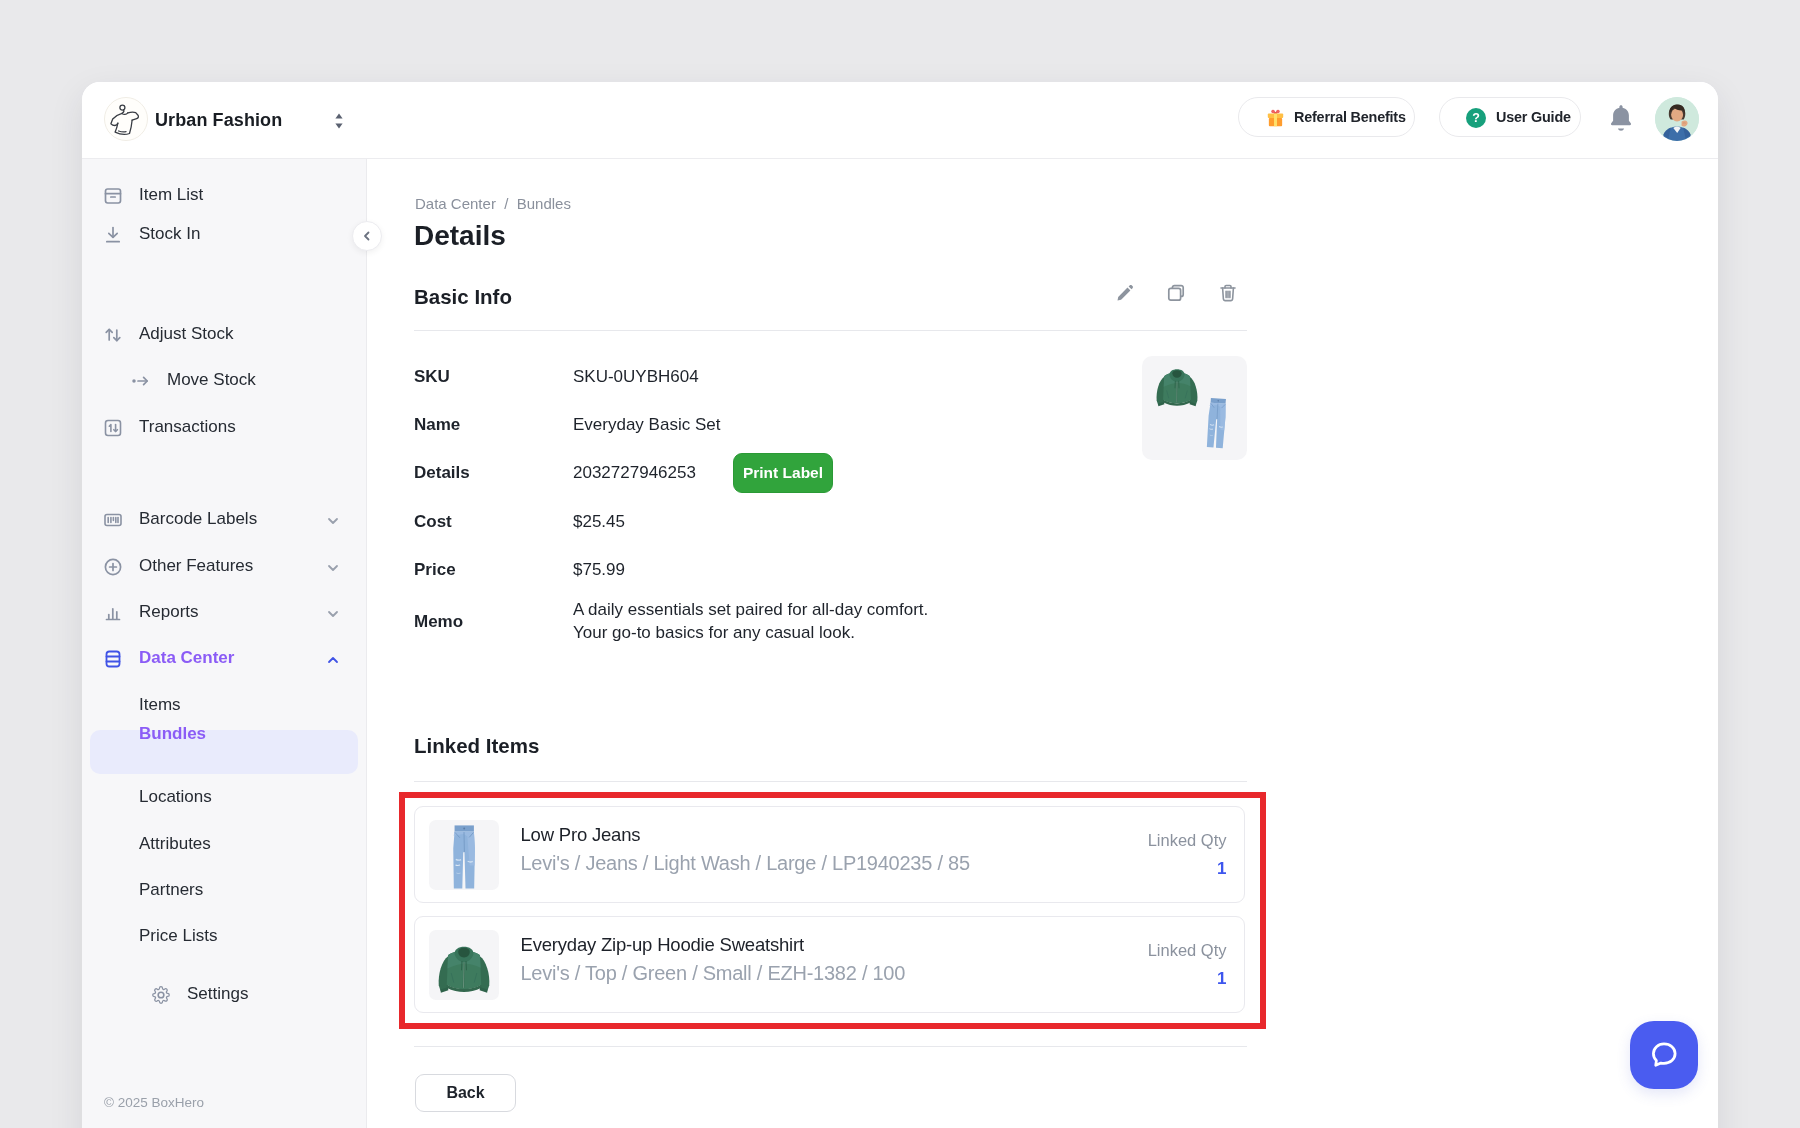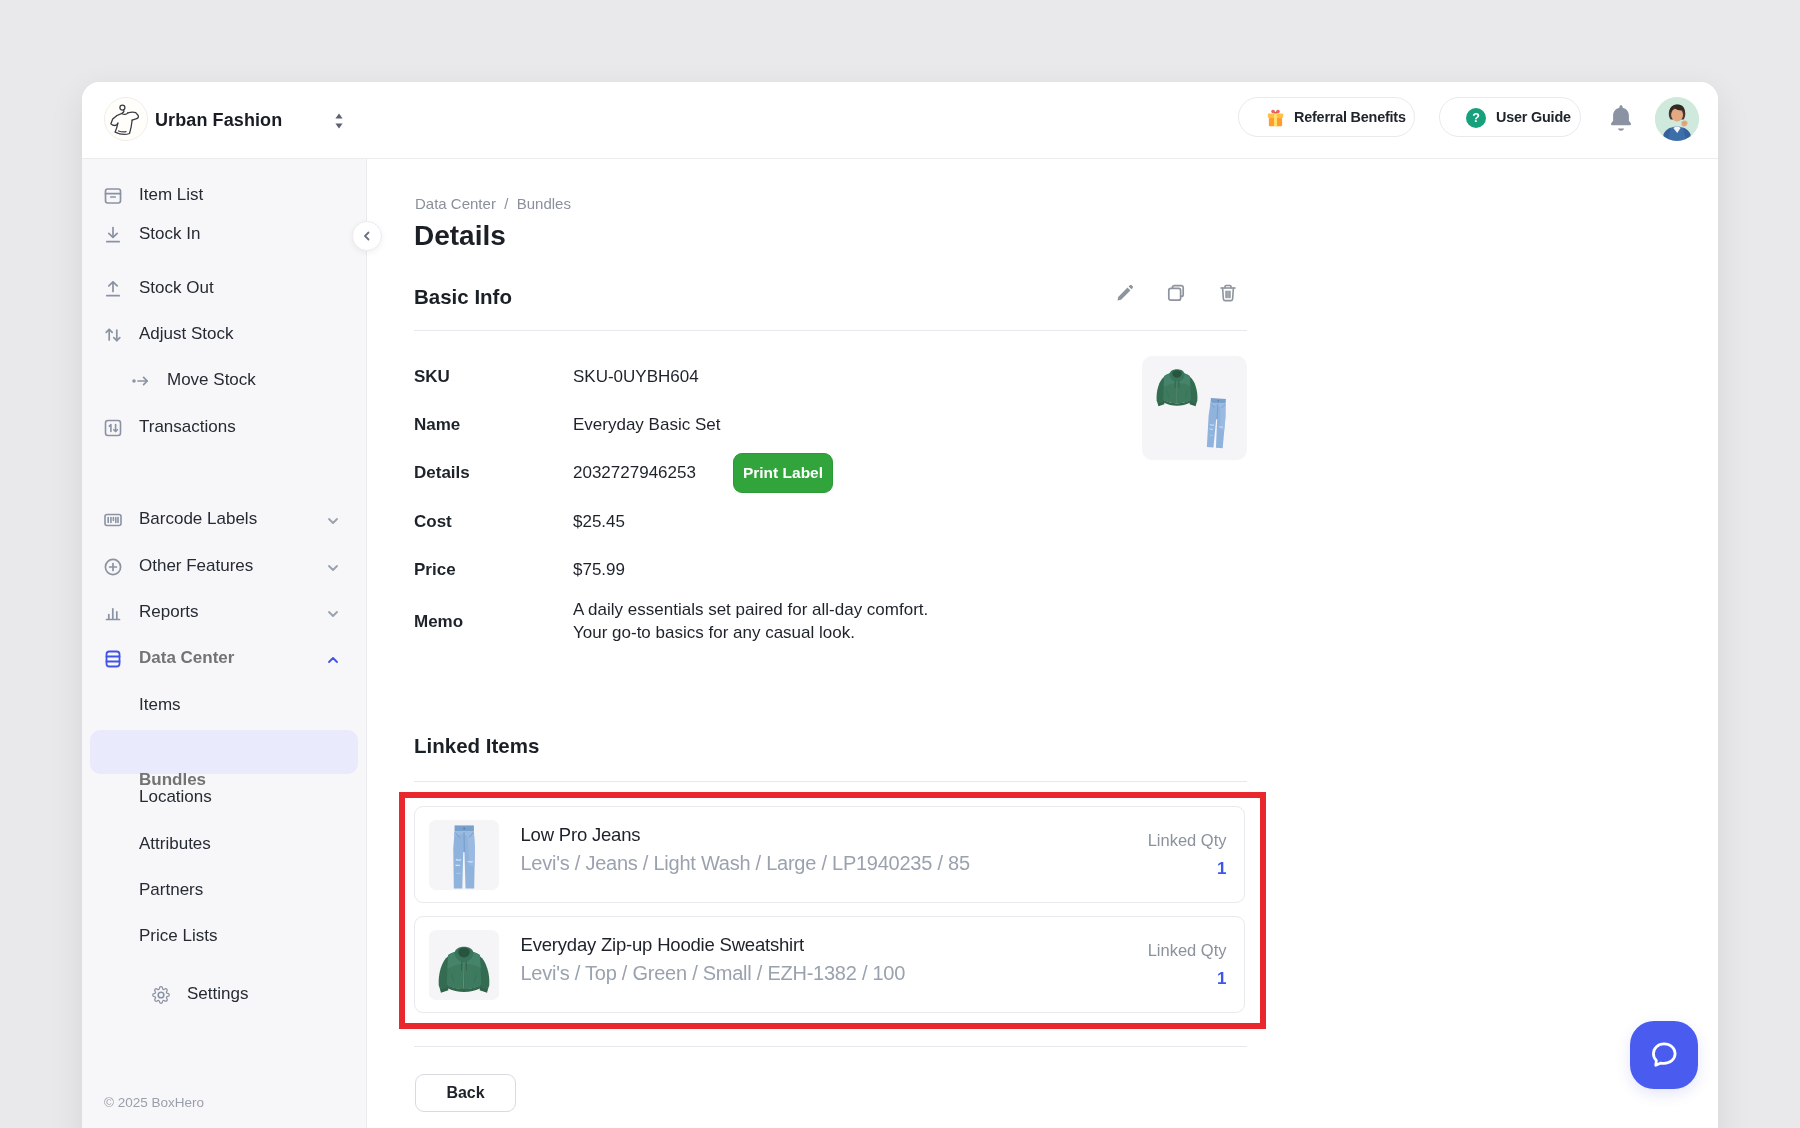--- a/index.html
+++ b/index.html
@@ -15,21 +15,21 @@
 .pill.referral { left:1156px; top:15px; width:177px; }
 .pill.guide { left:1357px; top:15px; width:142px; }
 .bellwrap { position:absolute; left:1525px; top:20px; }
 .avatar { position:absolute; left:1573px; top:15px; width:44px; height:44px; border-radius:50%; overflow:hidden; background:#cde9df; }
 
 .sidebar { position:absolute; left:0; top:77px; width:285px; height:1123px; background:#f7f7f9; border-right:1px solid #ebebee; }
 .mi { position:absolute; left:0; width:229px; height:46px; }
 .mi .ic { position:absolute; left:20px; top:12px; width:22px; height:22px; }
 .mi .tx { position:absolute; left:57px; top:12px; font-size:17px; font-weight:500; color:#262b33; white-space:nowrap; }
 .mi .ch { position:absolute; left:243px; top:16px; }
-.mi.active .tx { color:#737373; font-weight:700; }
+.mi.active .tx { color:#8b5cf6; font-weight:700; }
 .hl { position:absolute; left:8px; width:268px; height:44px; background:#e9ebfc; border-radius:10px; }
 .copyr { position:absolute; left:22px; top:936px; font-size:13.5px; color:#9aa0aa; }
 
 .collapse { position:absolute; left:270px; top:139px; width:30px; height:30px; background:#fff; border:1px solid #ececf0; border-radius:50%; box-shadow:0 2px 6px rgba(0,0,0,.06); z-index:6; display:flex; align-items:center; justify-content:center; }
 
 .content { position:absolute; left:286px; top:77px; width:1350px; height:1123px; background:#fff; }
 .crumb { position:absolute; left:47px; top:36px; font-size:15px; color:#8a909c; }
 .h1 { position:absolute; left:46px; top:61px; font-size:28px; font-weight:700; color:#1b1f26; }
 .h2 { position:absolute; left:46px; font-size:20.5px; font-weight:700; color:#1b1f26; }
 .aicons { position:absolute; top:123.5px; }
@@ -67,28 +67,20 @@
         <span class="tx">Item List</span>
       </div>
   <div class="mi" style="top:128px;">
         <span class="ic"><svg width="22" height="22" viewBox="0 0 22 22" fill="none" stroke="#8a92a3" stroke-width="1.7" stroke-linecap="round" stroke-linejoin="round">
             <path d="M11 3.5v9.5"></path>
             <path d="M6.8 9.4 11 13.4l4.2-4"></path>
             <path d="M4.8 17.7h12.4"></path>
           </svg></span>
         <span class="tx">Stock In</span>
       </div>
-  <div class="mi" style="top:181.6px;">
-        <span class="ic"><svg width="22" height="22" viewBox="0 0 22 22" fill="none" stroke="#8a92a3" stroke-width="1.7" stroke-linecap="round" stroke-linejoin="round">
-            <path d="M11 13.5V4"></path>
-            <path d="M6.8 7.9 11 3.9l4.2 4"></path>
-            <path d="M4.8 17.7h12.4"></path>
-          </svg></span>
-        <span class="tx">Stock Out</span>
-      </div>
   <div class="mi" style="top:228px;">
         <span class="ic"><svg width="22" height="22" viewBox="0 0 22 22" fill="none" stroke="#8a92a3" stroke-width="1.7" stroke-linecap="round" stroke-linejoin="round">
             <path d="M7.2 16V5.6"></path>
             <path d="M4.2 8.4 7.2 5.4l3 3"></path>
             <path d="M14.8 6v10.4"></path>
             <path d="M11.8 13.6l3 3 3-3"></path>
           </svg></span>
         <span class="tx">Adjust Stock</span>
       </div>
   <div class="mi" style="top:274.3px;margin-left:28px;">
@@ -152,21 +144,21 @@
             <path d="M4.5 13.5h13"></path>
           </svg></span>
         <span class="tx">Data Center</span>
         <span class="ch"><svg width="16" height="16" viewBox="0 0 16 16" fill="none" stroke="#4053e6" stroke-width="1.8" stroke-linecap="round" stroke-linejoin="round">
             <path d="M4 10l4-4 4 4"></path>
           </svg></span>
       </div>
   <div class="mi" style="top:598.6px;">
         <span class="tx">Items</span>
       </div>
-  <div class="mi active" style="top:674px;">
+  <div class="mi active" style="top:628px;">
         <span class="tx">Bundles</span>
       </div>
   <div class="mi" style="top:691.3px;">
         <span class="tx">Locations</span>
       </div>
   <div class="mi" style="top:737.6px;">
         <span class="tx">Attributes</span>
       </div>
   <div class="mi" style="top:783.9px;">
         <span class="tx">Partners</span>

